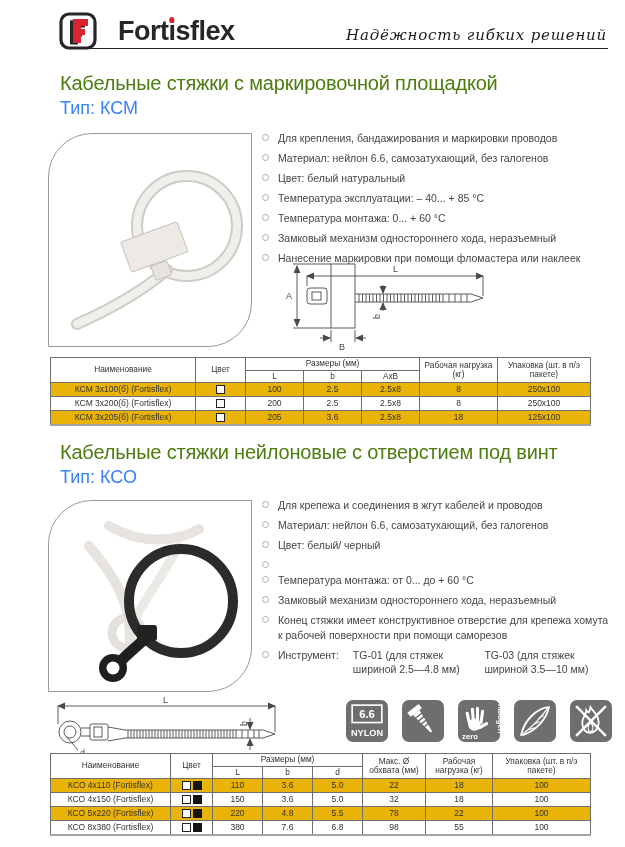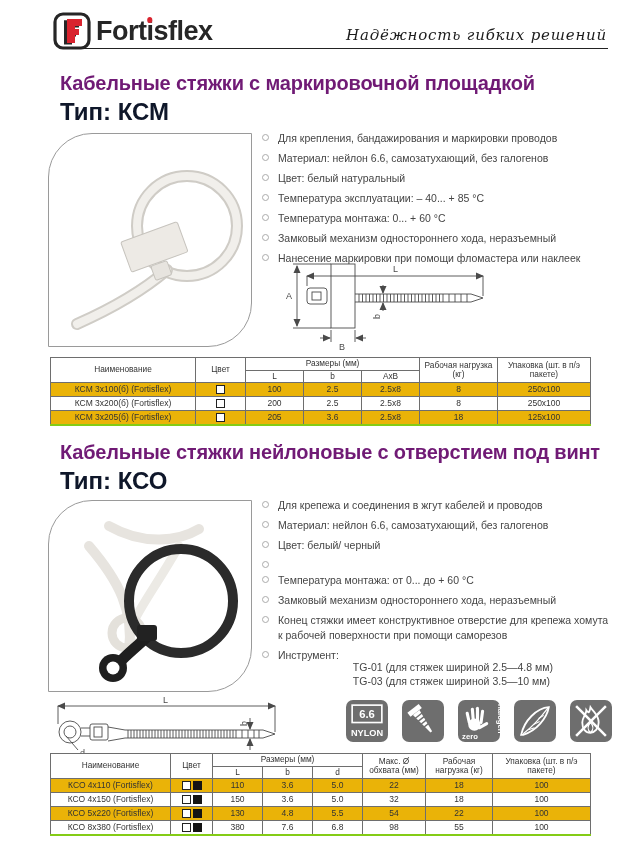--- a/index.html
+++ b/index.html
@@ -1,54 +1,54 @@
 <!DOCTYPE html>
 <html><head>
 <meta charset="utf-8">
 <style>
   html,body{margin:0;padding:0;background:#fff;}
   .page{position:relative;width:625px;height:847px;background:#fff;overflow:hidden;
         font-family:"Liberation Sans",sans-serif;color:#3d3d3d;}
   
-  .logo{position:absolute;left:52px;top:11px;display:flex;align-items:center;gap:4px;justify-content:center;}
+  .logo{position:absolute;left:58px;top:11px;display:flex;align-items:center;gap:20px;justify-content:center;}
   .brand-text{font-size:27px;font-weight:bold;color:#262626;letter-spacing:-0.5px;}
   .brand-i{position:relative;}
   .brand-i::after{content:"";position:absolute;left:50%;transform:translateX(-50%);
         top:1.5px;width:5.5px;height:5.5px;border-radius:50%;background:#d9232e;}
   .tagline{position:absolute;right:18px;top:26px;font-family:"DejaVu Serif",serif;
         font-style:italic;font-size:15px;color:#1c1c1c;letter-spacing:0.8px;}
   .header-rule{position:absolute;left:72px;right:17px;top:48px;border:0;
         border-top:1.6px solid #222;margin:0;}
   
-  .sec-title{position:absolute;left:60px;margin:0;font-size:20px;font-weight:700;
-        color:#701a75;letter-spacing:-0.2px;}
-  .sec-type{position:absolute;left:60px;margin:0;font-size:24px;font-weight:700;color:#0f172a;}
+  .sec-title{position:absolute;left:60px;margin:0;font-size:20px;font-weight:400;
+        color:#4d7c0f;letter-spacing:-0.2px;}
+  .sec-type{position:absolute;left:60px;margin:0;font-size:18px;font-weight:400;color:#3b82f6;}
   
   .photo-box{position:absolute;border:1px solid #9a9a9a;border-radius:44px 0 44px 0;
         background:#fff;overflow:hidden;}
   
   .bullets{position:absolute;list-style:none;margin:0;padding:0;width:352px;}
   .bullets li{display:flex;gap:9px;margin-bottom:5.5px;font-size:10.5px;line-height:1.38;color:#454545;}
   .dot{flex:none;width:5px;height:5px;border:1.2px solid #ababab;border-radius:50%;margin-top:3px;}
-  .tool-lines{display:flex;flex-direction:column;margin-left:5px;margin-top:12px;}
+  .tool-lines{display:flex;margin-left:5px;}
   
   .drawing{position:absolute;}
   .drawing line,.drawing path.s,.drawing rect,.drawing circle,.drawing polyline{stroke:#4a4a4a;fill:none;}
   .drawing text{fill:#4a4a4a;font-size:9px;font-family:"Liberation Sans",sans-serif;}
   
   .icons-row{position:absolute;display:flex;gap:14px;justify-content:center;}
   .icon-tile{width:42px;height:42px;background:#6e6e6e;border-radius:7px;flex:none;}
   .icon-tile svg{display:block;}
   .icon-tile text{fill:#fff;font-weight:bold;font-family:"Liberation Sans",sans-serif;}
   
   table{position:absolute;border-collapse:collapse;table-layout:fixed;width:540px;left:50px;
         font-size:8.5px;color:#333;}
   th,td{border:0.8px solid #6e6e6e;text-align:center;padding:1px 2px;line-height:1.15;}
   thead th{font-weight:400;font-size:8.3px;background:#fff;}
-  table{border-top:1.2px solid #3a3a3a;border-bottom:2px solid #84cc16;padding-left:37px;}
+  table{border-top:1.2px solid #3a3a3a;border-bottom:2px solid #a3a3a3;padding-left:37px;}
   tbody tr.alt td{background:#eab308;}
   td{height:11px;}
   .sw{display:inline-block;width:7px;height:7px;border:1px solid #222;background:#fff;
         vertical-align:middle;margin:0 1px;}
   .sw.black{background:#141414;border-color:#141414;}
 </style>
 </head>
 <body>
 
 <div class="page">
@@ -415,24 +415,24 @@
         <td>150</td>
           <td>3.6</td>
         <td>5.0</td>
           <td>32</td>
         <td>18</td>
           <td>100</td>
       </tr>
       <tr class="alt">
         <td>КСО 5х220 (Fortisflex)</td>
         <td><span class="sw"></span><span class="sw black"></span></td>
-        <td>130</td>
+        <td>220</td>
           <td>4.8</td>
         <td>5.5</td>
-          <td>54</td>
+          <td>78</td>
         <td>22</td>
           <td>100</td>
       </tr>
       <tr>
         <td>КСО 8х380 (Fortisflex)</td>
         <td><span class="sw"></span><span class="sw black"></span></td>
         <td>380</td>
           <td>7.6</td>
         <td>6.8</td>
           <td>98</td>

